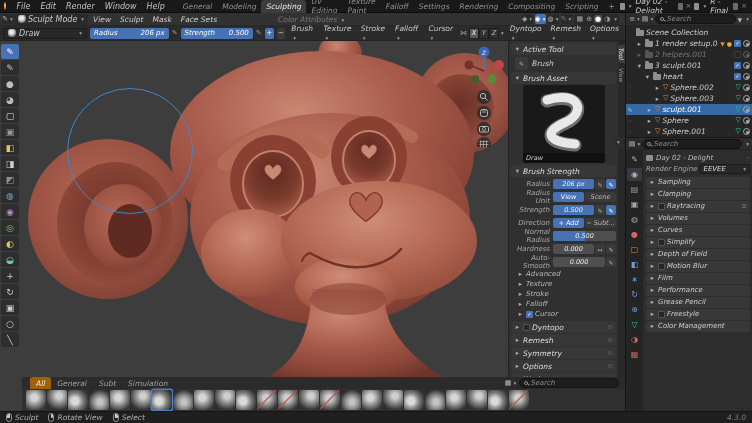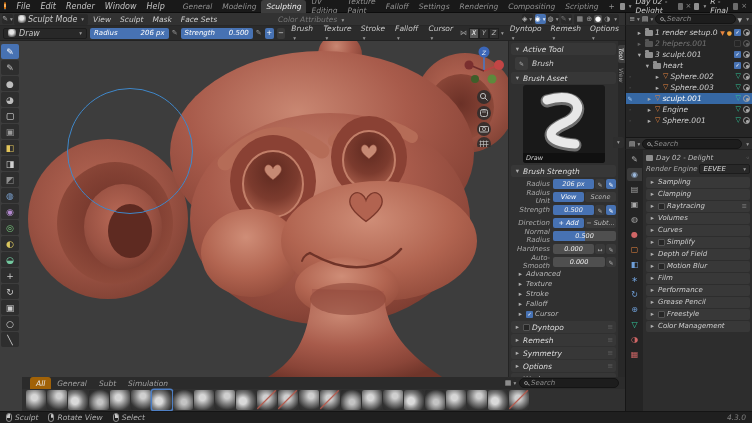--- a/index.html
+++ b/index.html
@@ -552,20 +552,24 @@
       <div class="thumb t3"></div>
       <div class="thumb t0"></div>
       <div class="thumb t1"></div>
       <div class="thumb t2"></div>
       <div class="thumb t3 red"></div>
     </div>
 </div>
 
 <div id="outliner" class="abs">
   <div class="ol-row" style="padding-left:10px;">
+    <span class="col-ico"></span>
+    <span class="ol-label">Scene Collection</span>
+  </div>
+  <div class="ol-row" style="padding-left:10px;">
     <span class="exp">▸</span>
     <span class="col-ico"></span>
     <span class="ol-label">1 render setup.001</span>
     <span class="badge">▼</span>
     <span class="badge" style="color:#f0a33c;">●</span>
     <span class="cb">✓</span>
     <span class="eye"></span>
   </div>
   <div class="ol-row dimmed" style="padding-left:10px;">
     <span class="exp">▸</span>
@@ -613,21 +617,21 @@
     <span class="tri obj">▽</span>
     <span class="ol-label">sculpt.001</span>
     <span class="tri data">▽</span>
     <span class="eye"></span>
   </div>
   <div class="ol-row">
     <span class="gut">·</span>
       <span style="width:8px;"></span>
     <span class="exp">▸</span>
     <span class="tri obj">▽</span>
-    <span class="ol-label">Engine</span>
+    <span class="ol-label">Sphere</span>
     <span class="tri data">▽</span>
     <span class="eye"></span>
   </div>
   <div class="ol-row">
     <span class="gut">·</span>
       <span style="width:8px;"></span>
     <span class="exp">▸</span>
     <span class="tri obj">▽</span>
     <span class="ol-label">Sphere.001</span>
     <span class="tri data">▽</span>

